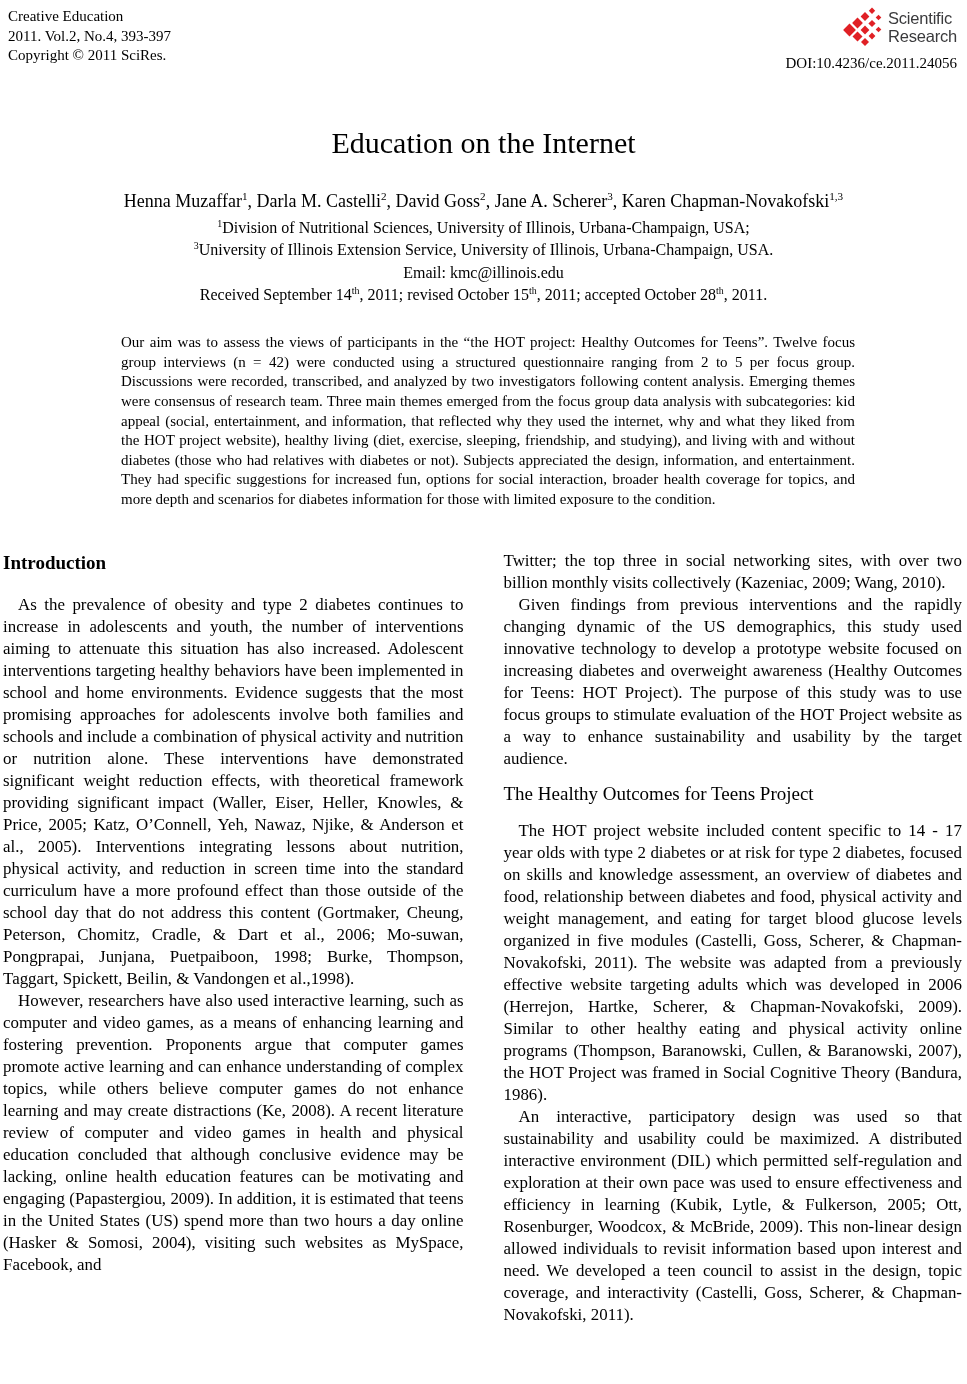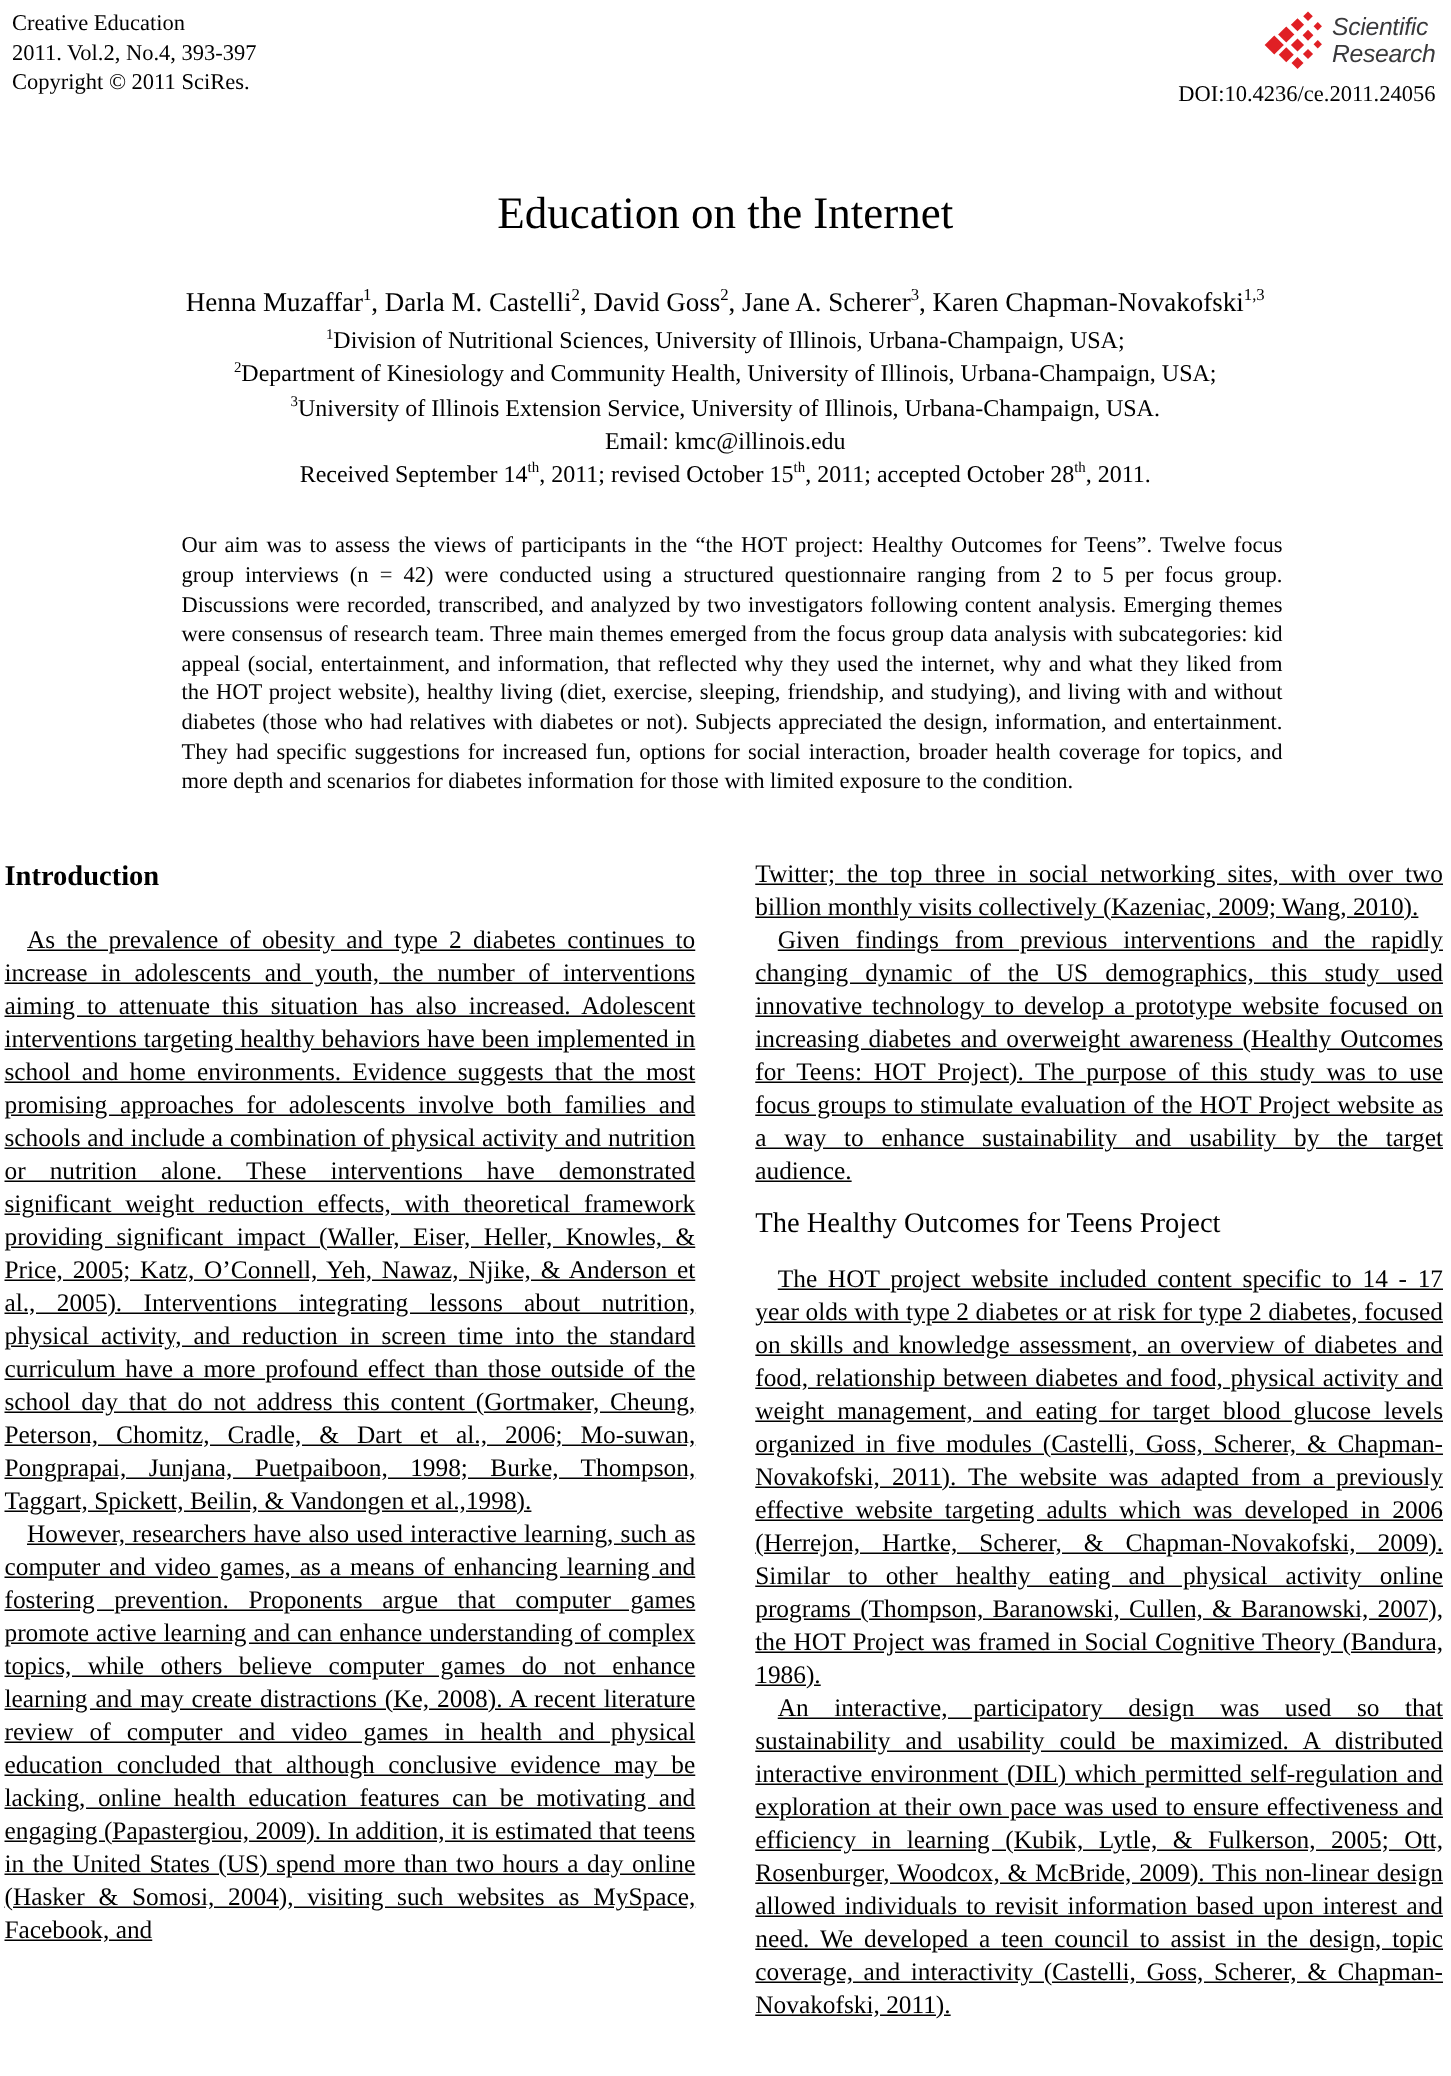--- a/index.html
+++ b/index.html
@@ -6,41 +6,41 @@
   .page {
     position:relative; width:967px; height:1384px; margin:0 auto;
     background:#ffffff; color:#000;
     font-family:"Liberation Serif", serif;
     overflow:hidden;
   }
   
   .journal-header { display:flex; justify-content:space-between; align-items:flex-start; padding:7px 10px 0 8px; }
   .header-left { font-size:15px; line-height:19.5px; }
   .header-right { text-align:right; }
-  .logo-row { display:flex; align-items:center; justify-content:flex-end; gap:0;font-style:italic; }
+  .logo-row { display:flex; align-items:center; justify-content:flex-end; gap:0; }
   .logo-icon { width:47px; height:41px; display:block; }
   .logo-text { font-family:"Liberation Sans", sans-serif; font-size:16.5px; line-height:17.5px; color:#3a3a3c; text-align:left; letter-spacing:-0.2px; }
   .doi-line { font-size:15px; margin-top:7px; }
   
   .article-title { margin-top:50px; text-align:center; font-size:30px; line-height:41px; font-weight:normal; }
   .authors-line { margin-top:27px; text-align:center; font-size:18px; line-height:22px; }
   .affiliations { margin-top:5px; text-align:center; font-size:16px; line-height:22.3px; }
   sup { font-size:62%; line-height:0; vertical-align:super; }
   
   .abstract-block { margin:27px 112px 0 121px; text-align:justify; font-size:15px; line-height:19.6px; }
   .keywords-line { margin:15px 112px 0 121px; font-size:15px; line-height:19.6px; }
   .keywords-line i, .italic { font-style:italic; }
   
   .columns { display:flex; gap:40px; margin-top:40px; padding:0 5px 0 3px; }
   .col { width:462px; font-size:16.9px; line-height:22px; text-align:justify; }
   .col-left { }
   .col-right { width:460px; }
   .section-heading-center { font-size:19px; font-weight:bold; text-align:left; margin:2px 0 20px 0; }
   .section-heading-left { font-size:19px; font-weight:normal; text-align:left; margin:13px 0 15px 0; }
-  .col p { margin:0; text-indent:15px;text-decoration:underline; }
+  .col p { margin:0; text-indent:15px; }
   .col p.no-indent { text-indent:0; }
 </style>
 </head>
 <body>
 
 <div class="page">
 
   <div class="journal-header">
     <div class="header-left">
       <div>Creative Education</div>
@@ -74,21 +74,20 @@
   </div>
 
   <h1 class="article-title" style="margin-bottom:0;">
     <div>Education on the Internet</div>
   </h1>
 
   <div class="authors-line"><span>Henna Muzaffar</span><sup>1</sup><span>, Darla M. Castelli</span><sup>2</sup><span>, David Goss</span><sup>2</sup><span>, Jane A. Scherer</span><sup>3</sup><span>, Karen Chapman-Novakofski</span><sup>1,3</sup></div>
 
   <div class="affiliations">
     <div><sup>1</sup><span>Division of Nutritional Sciences, University of Illinois, Urbana-Champaign, USA;</span></div>
-    <div><sup>2</sup><span>Department of Kinesiology and Community Health, University of Illinois, Urbana-Champaign, USA;</span></div>
     <div><sup>3</sup><span>University of Illinois Extension Service, University of Illinois, Urbana-Champaign, USA.</span></div>
     <div>Email: kmc@illinois.edu</div>
     <div><span>Received September 14</span><sup>th</sup><span>, 2011; revised October 15</span><sup>th</sup><span>, 2011; accepted October 28</span><sup>th</sup><span>, 2011.</span></div>
   </div>
 
   <div class="abstract-block">Our aim was to assess the views of participants in the “the HOT project: Healthy Outcomes for Teens”. Twelve focus group interviews (n = 42) were conducted using a structured questionnaire ranging from 2 to 5 per focus group. Discussions were recorded, transcribed, and analyzed by two investigators following content analysis. Emerging themes were consensus of research team. Three main themes emerged from the focus group data analysis with subcategories: kid appeal (social, entertainment, and information, that reflected why they used the internet, why and what they liked from the HOT project website), healthy living (diet, exercise, sleeping, friendship, and studying), and living with and without diabetes (those who had relatives with diabetes or not). Subjects appreciated the design, information, and entertainment. They had specific suggestions for increased fun, options for social interaction, broader health coverage for topics, and more depth and scenarios for diabetes information for those with limited exposure to the condition.</div>
 
   <div class="columns">
 
     <div class="col col-left">

